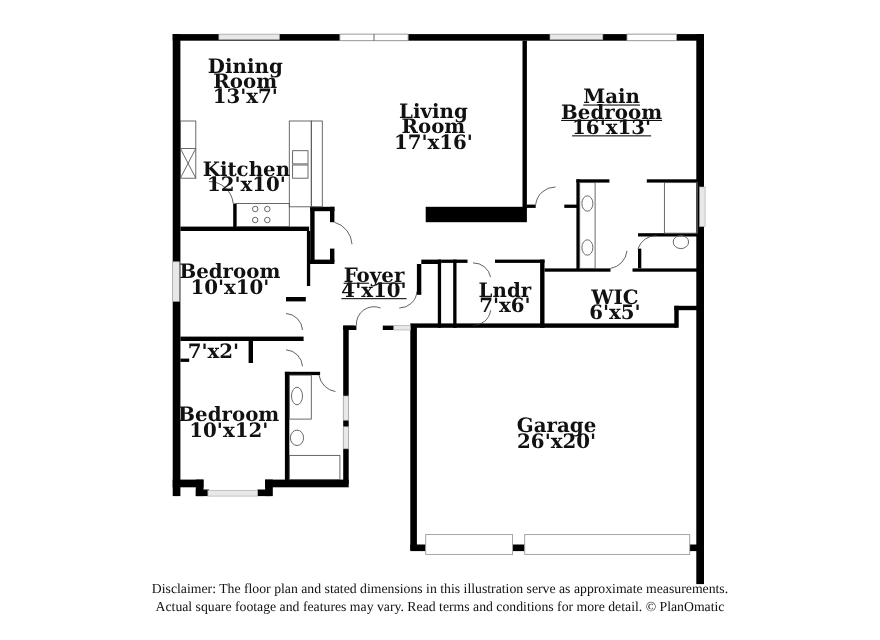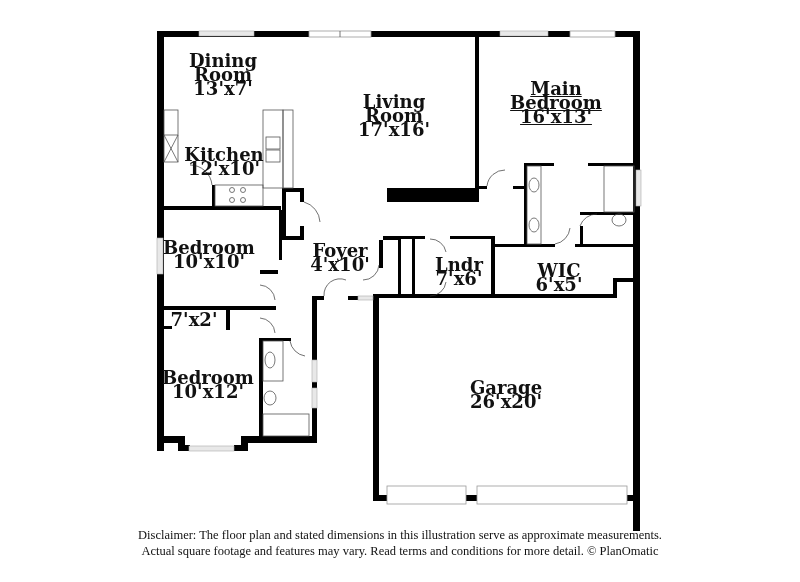--- a/index.html
+++ b/index.html
@@ -163,21 +163,21 @@
   <div>16'x13'</div>
 </div>
 <div class="lbl" style="left:224px; top:135px;margin-top:13px;">
   <div>Kitchen</div>
   <div>12'x10'</div>
 </div>
 <div class="lbl" style="left:209px; top:241px;">
   <div>Bedroom</div>
   <div>10'x10'</div>
 </div>
-<div class="lbl" style="left:340px; top:244px;">
+<div class="lbl" style="left:340px; top:244px;text-decoration:underline;">
   <div>Foyer</div>
   <div>4'x10'</div>
 </div>
 <div class="lbl" style="left:459px; top:258px;">
   <div>Lndr</div>
   <div>7'x6'</div>
 </div>
 <div class="lbl" style="left:559px; top:264px;">
   <div>WIC</div>
   <div>6'x5'</div>

